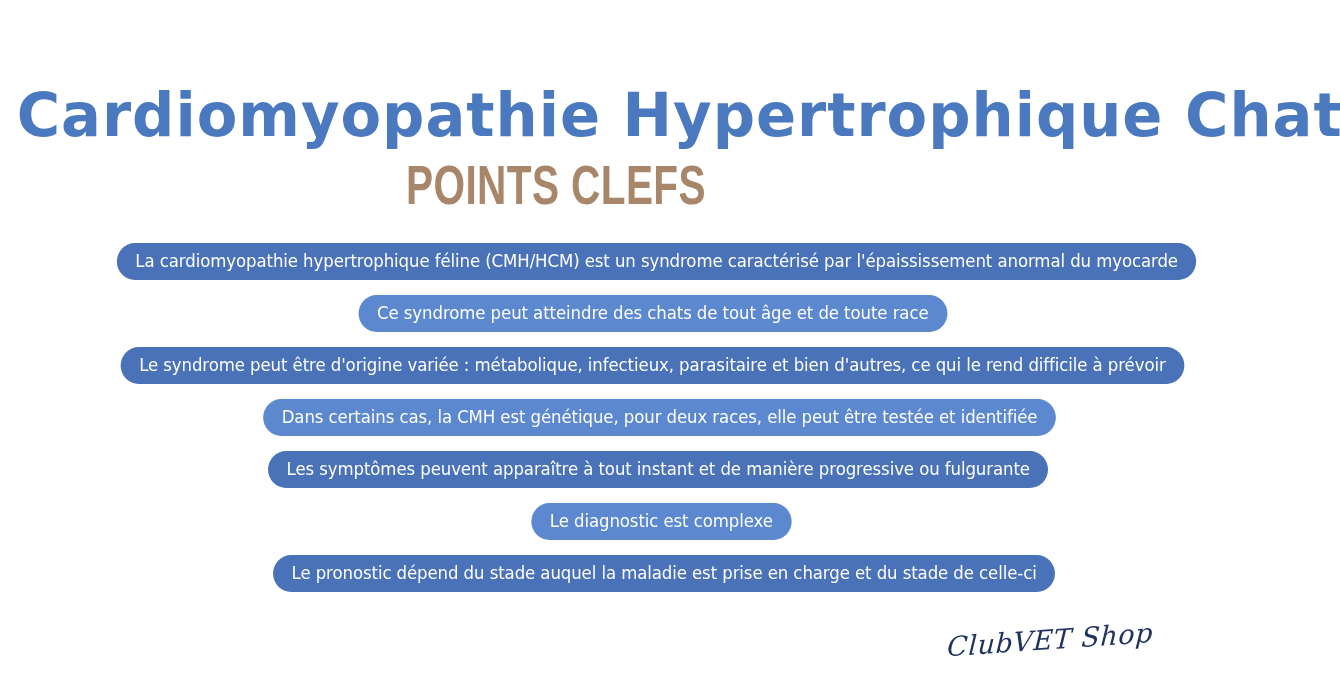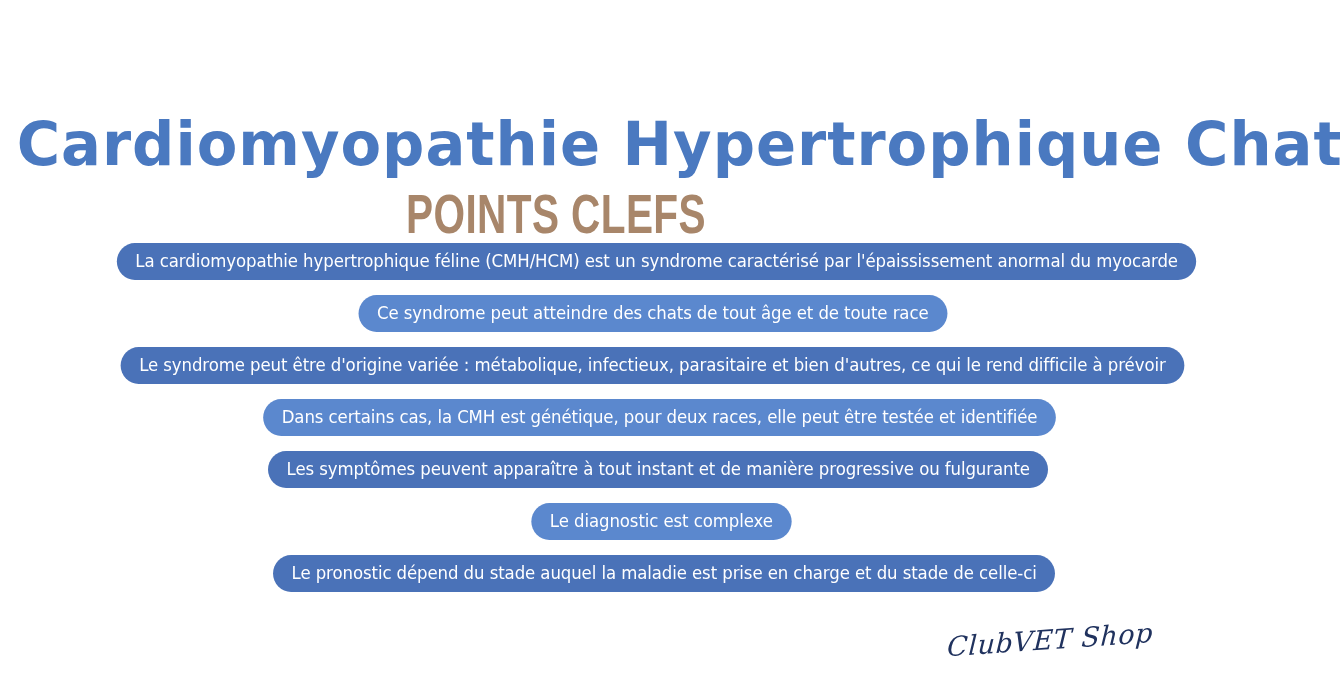--- a/index.html
+++ b/index.html
@@ -22,21 +22,20 @@
     background:#ffffff;
   }
 
   
   .title-block {
     position:absolute;
     top:84px;
     left:0;
     width:1112px;
     text-align:center;
-    margin-top:29px;
   }
 
   .main-title {
     font-family:"DejaVu Sans", sans-serif;
     font-weight:bold;
     font-size:61px;
     line-height:1.0;
     letter-spacing:1.0px;
     color:#4a79c0;
     white-space:nowrap;

